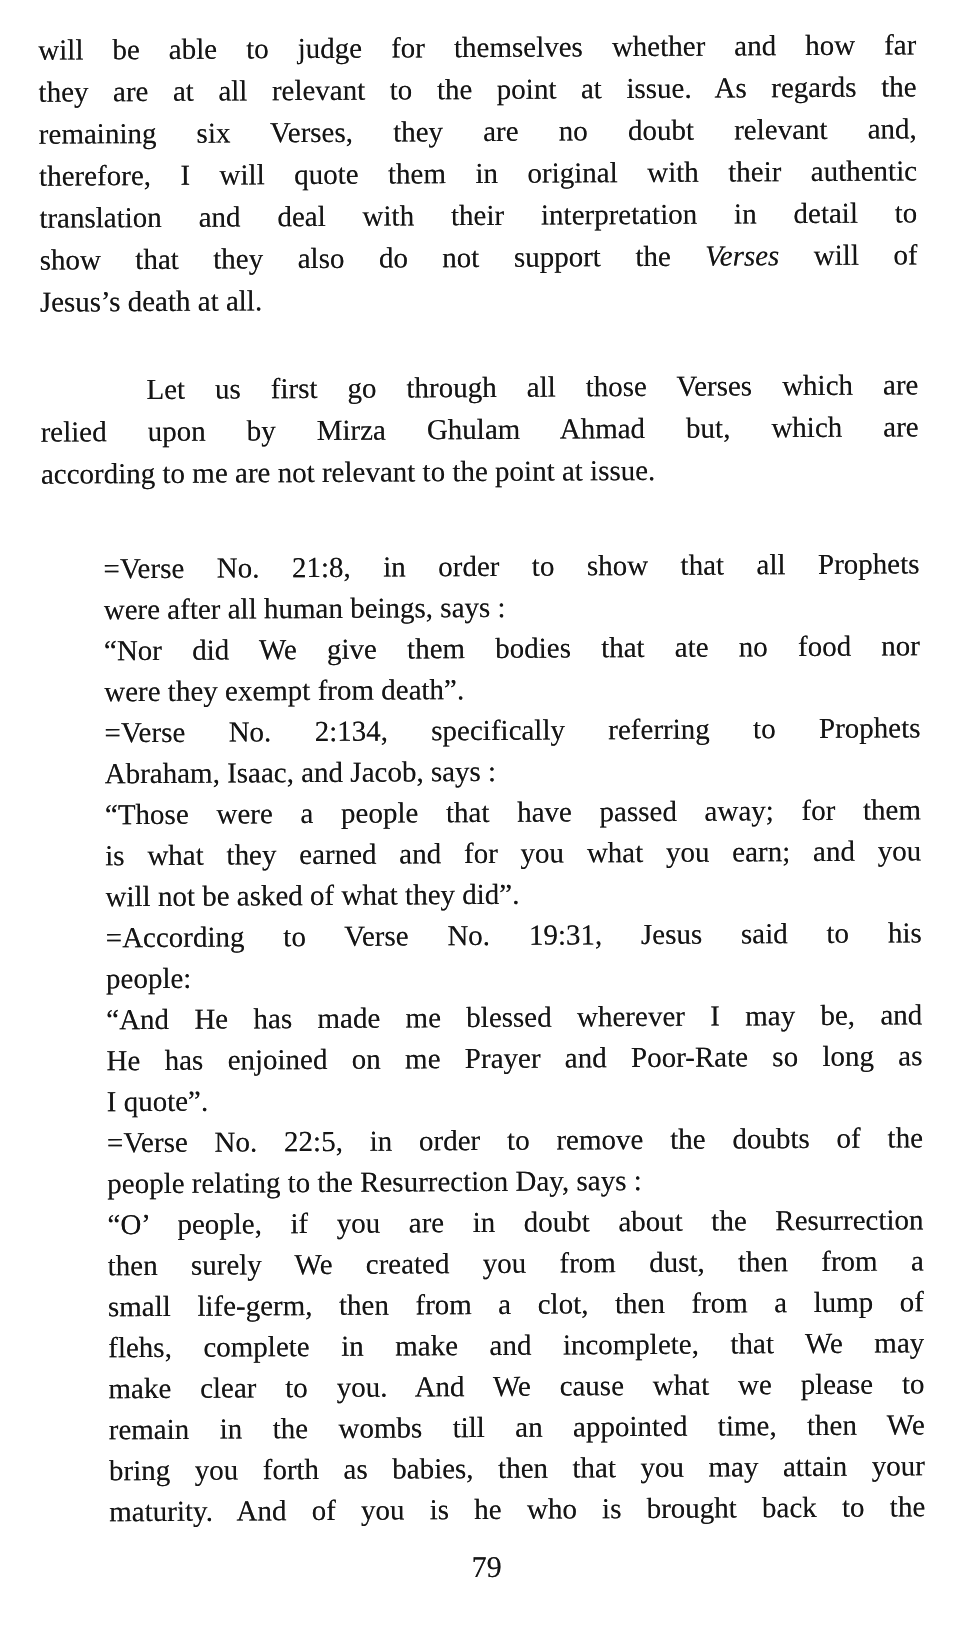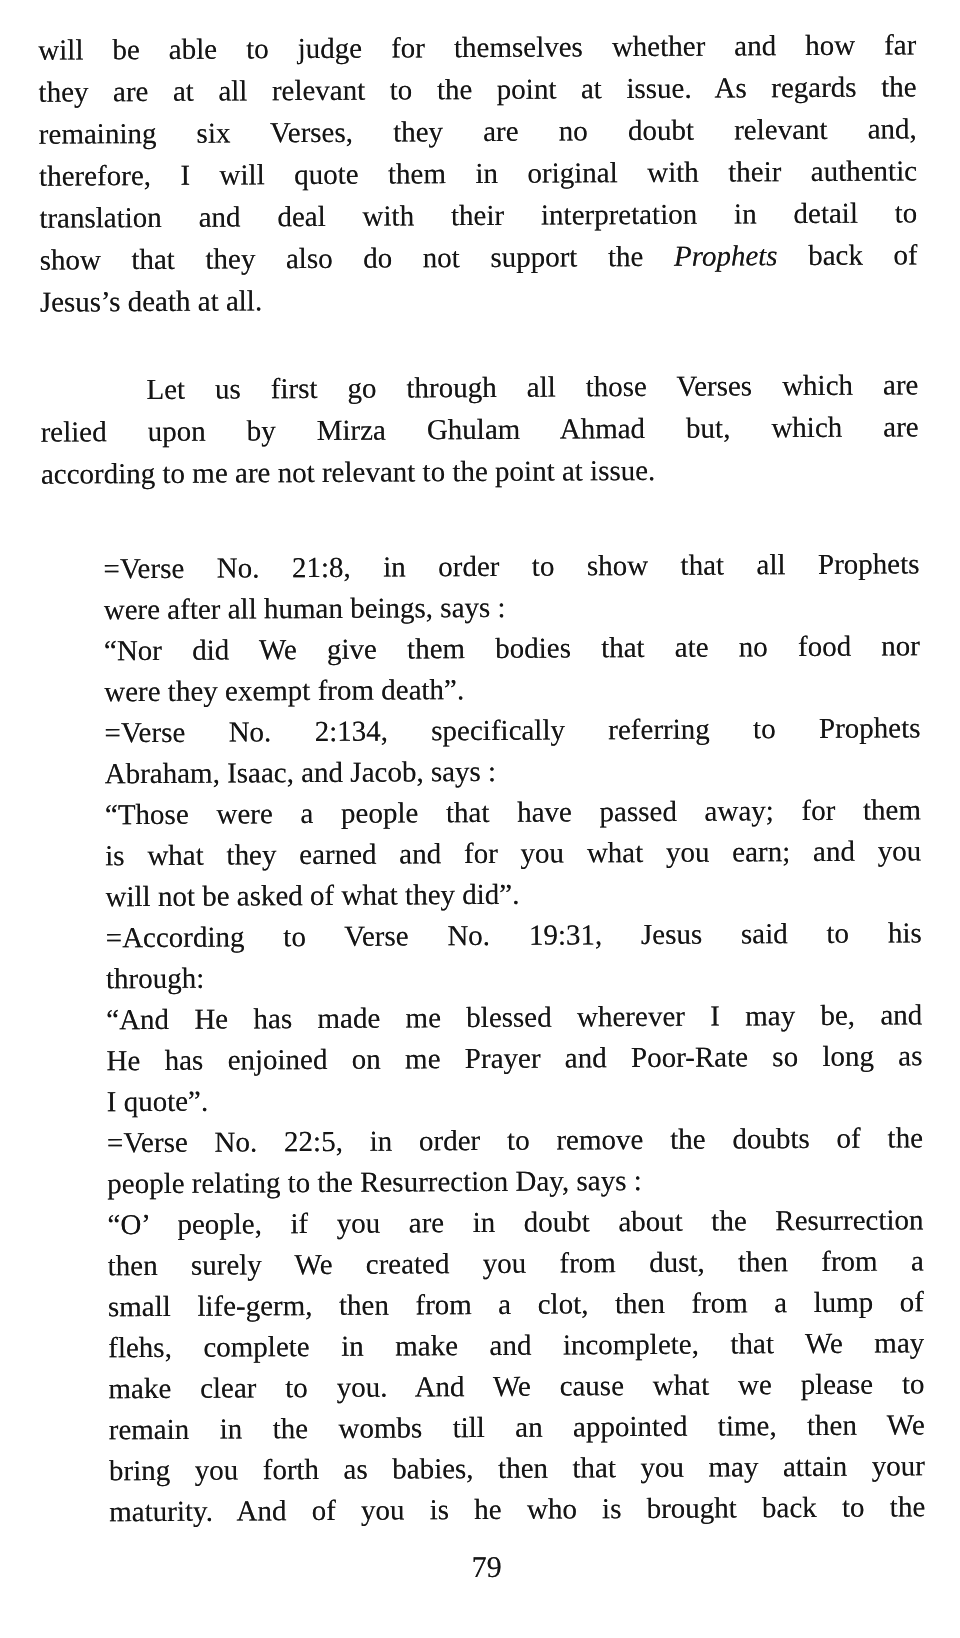--- a/index.html
+++ b/index.html
@@ -64,21 +64,21 @@
 
 <div class="sheet">
 
   <section class="para p1">
 
   <div class="line"><span>will be able to judge for themselves whether and how far</span></div>
       <div class="line"><span>they are at all relevant to the point at issue. As regards the</span></div>
       <div class="line"><span>remaining six Verses, they are no doubt relevant and,</span></div>
       <div class="line"><span>therefore, I will quote them in original with their authentic</span></div>
       <div class="line"><span>translation and deal with their interpretation in detail to</span></div>
-      <div class="line"><span>show that they also do not support the </span><em>Prophets</em><span> back of</span></div>
+      <div class="line"><span>show that they also do not support the </span><em>Verses</em><span> will of</span></div>
       <div class="line short"><span>Jesus’s death at all.</span></div>
     </section>
 
   <section class="para p2">
 
   <div class="line first-indent"><span>Let us first go through all those Verses which are</span></div>
       <div class="line"><span>relied upon by Mirza Ghulam Ahmad but, which are</span></div>
       <div class="line short"><span>according to me are not relevant to the point at issue.</span></div>
     </section>
 
@@ -87,21 +87,21 @@
   <div class="line"><span>=Verse No. 21:8, in order to show that all Prophets</span></div>
       <div class="line short"><span>were after all human beings, says :</span></div>
       <div class="line"><span>“Nor did We give them bodies that ate no food nor</span></div>
       <div class="line short"><span>were they exempt from death”.</span></div>
       <div class="line"><span>=Verse No. 2:134, specifically referring to Prophets</span></div>
       <div class="line short"><span>Abraham, Isaac, and Jacob, says :</span></div>
       <div class="line"><span>“Those were a people that have passed away; for them</span></div>
       <div class="line"><span>is what they earned and for you what you earn; and you</span></div>
       <div class="line short"><span>will not be asked of what they did”.</span></div>
       <div class="line"><span>=According to Verse No. 19:31, Jesus said to his</span></div>
-      <div class="line short"><span>through:</span></div>
+      <div class="line short"><span>people:</span></div>
       <div class="line"><span>“And He has made me blessed wherever I may be, and</span></div>
       <div class="line"><span>He has enjoined on me Prayer and Poor-Rate so long as</span></div>
       <div class="line short"><span>I quote”.</span></div>
       <div class="line"><span>=Verse No. 22:5, in order to remove the doubts of the</span></div>
       <div class="line short"><span>people relating to the Resurrection Day, says :</span></div>
       <div class="line"><span>“O’ people, if you are in doubt about the Resurrection</span></div>
       <div class="line"><span>then surely We created you from dust, then from a</span></div>
       <div class="line"><span>small life-germ, then from a clot, then from a lump of</span></div>
       <div class="line"><span>flehs, complete in make and incomplete, that We may</span></div>
       <div class="line"><span>make clear to you. And We cause what we please to</span></div>

